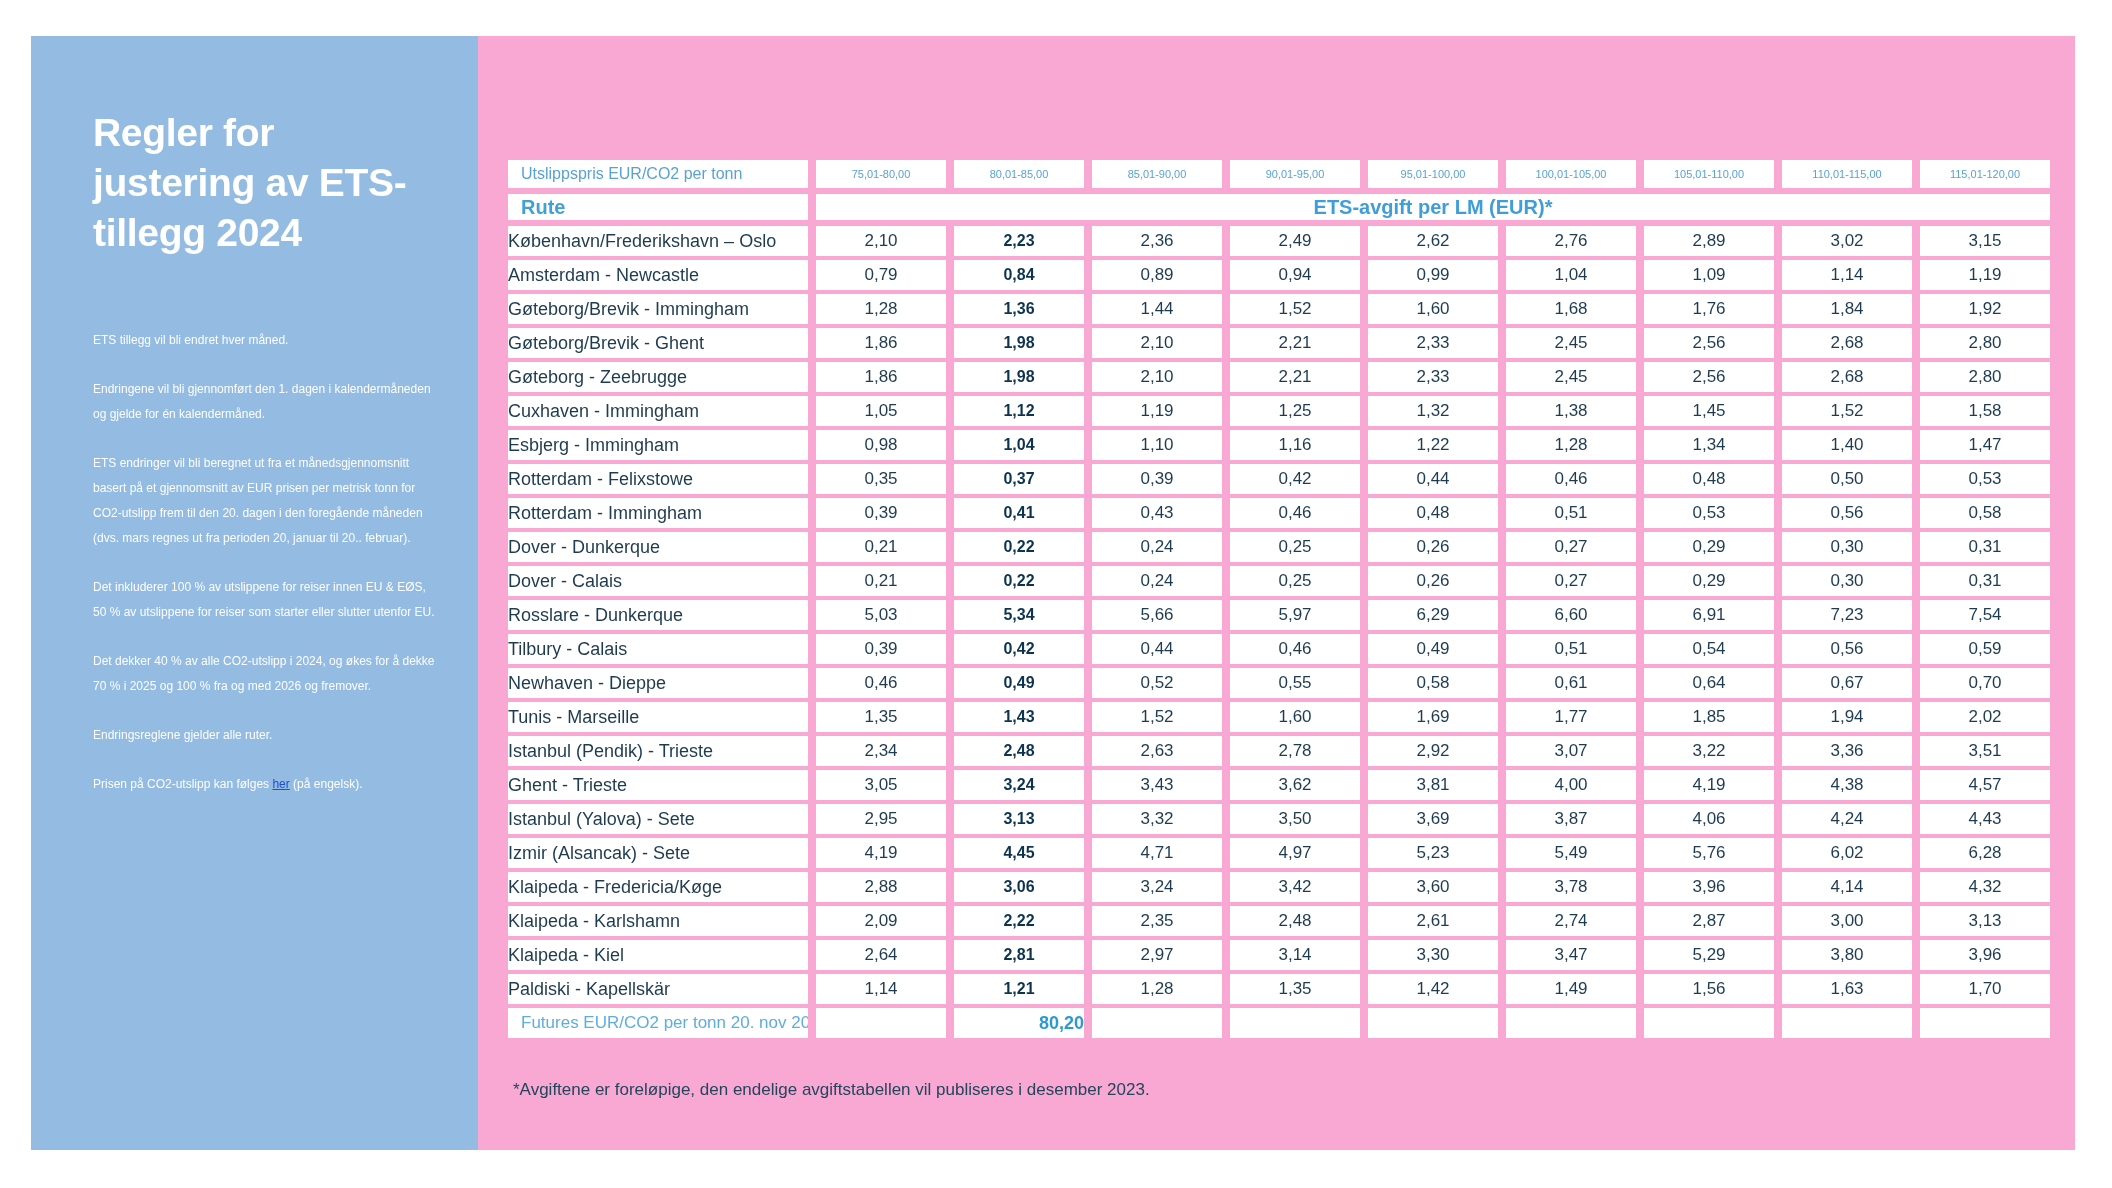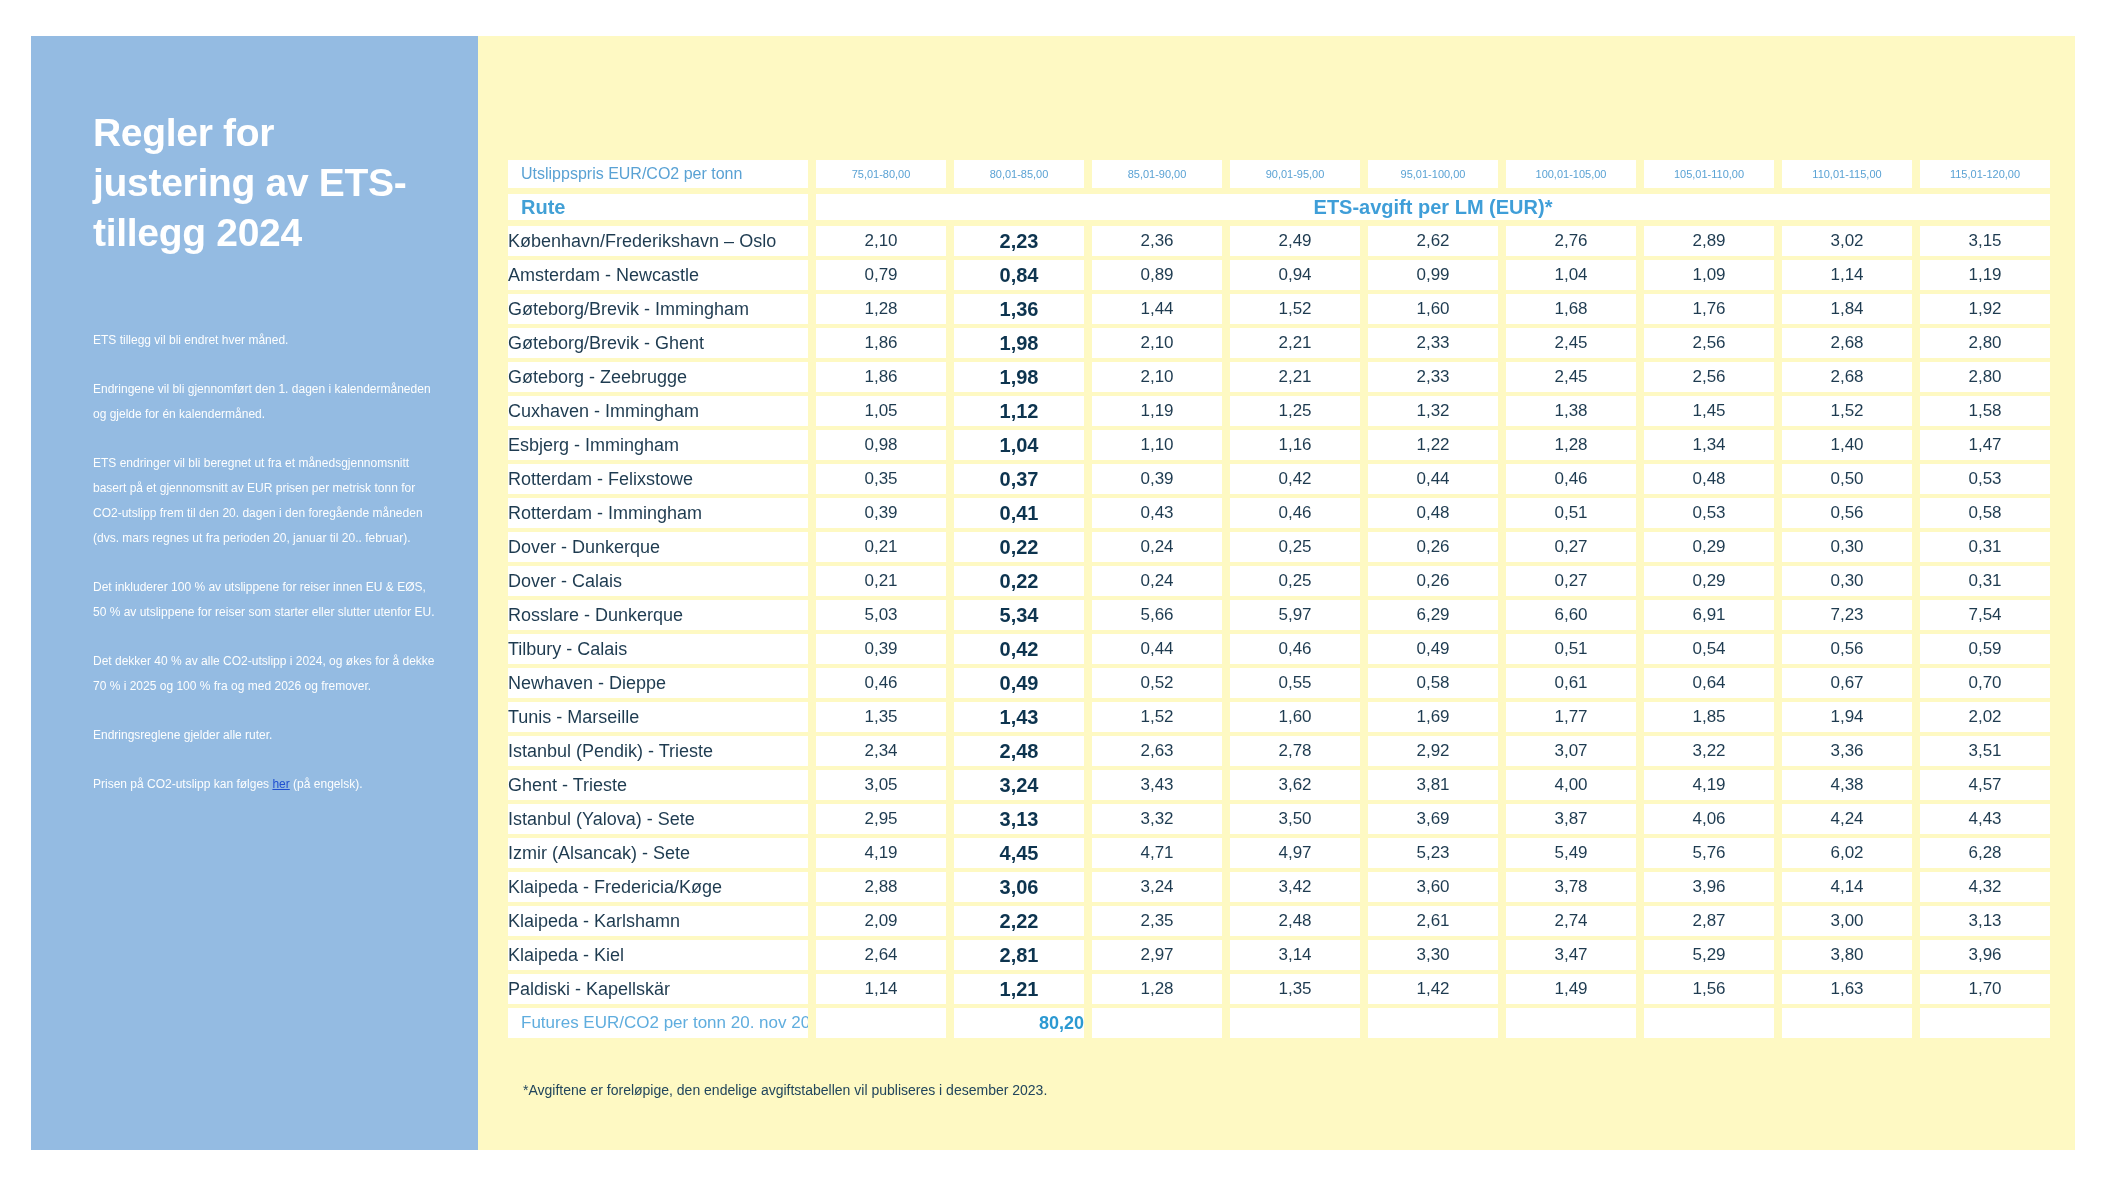--- a/index.html
+++ b/index.html
@@ -2,21 +2,21 @@
 <html><head>
 <meta charset="utf-8">
 <style>
   html,body{margin:0;padding:0;}
   body{
     width:2112px;height:1188px;background:#ffffff;
     font-family:"Liberation Sans","DejaVu Sans",sans-serif;
     -webkit-font-smoothing:antialiased;
   }
   .page{position:relative;width:2112px;height:1188px;overflow:hidden;background:#ffffff;}
-  .content-bg{position:absolute;left:31px;top:36px;width:2044px;height:1114px;background:#fef9c3;}
+  .content-bg{position:absolute;left:31px;top:36px;width:2044px;height:1114px;background:#f9a8d4;}
 
   
   .sidebar{
     position:absolute;left:0;top:0;width:447px;height:1114px;background:#94bbe2;
     box-sizing:border-box;padding:72px 40px 0 62px;color:#fdfefe;
   }
   .sidebar h1{
     margin:0 0 70px 0;font-size:39px;line-height:50px;font-weight:bold;
     letter-spacing:-0.3px;color:#ffffff;
   }
@@ -39,28 +39,28 @@
   .cell.range{color:#5aa2d4;font-size:11px;text-align:center;}
 
   .rute-row{margin-bottom:6px;}
   .rute-row .cell{height:26px;line-height:26px;}
   .cell.rute{padding-left:13px;color:#42a0d6;font-size:20px;font-weight:bold;text-align:left;}
   .cell.span-cell{grid-column:2 / 11;color:#3f9ed8;font-size:20px;font-weight:bold;text-align:center;}
 
   .data-row .cell{height:30px;line-height:30px;}
   .cell.route{color:#1e3b50;font-size:18px;text-align:left;}
   .cell.val{color:#1e3b50;font-size:17px;text-align:center;}
-  .cell.val.bold-col{color:#0d344f;font-weight:bold;font-size:20px;}
+  .cell.val.bold-col{color:#0d344f;font-weight:bold;font-size:16px;}
 
   .futures-row .cell{height:30px;line-height:30px;}
   .cell.futures-label{padding-left:13px;color:#5fadde;font-size:17px;text-align:left;}
   .cell.futures-val{color:#2b99d2;font-size:18px;font-weight:bold;text-align:right;}
 
   .footnote{
-    margin:42px 0 0 15px;color:#22465c;font-size:14px;line-height:20px;
+    margin:42px 0 0 5px;color:#22465c;font-size:17px;line-height:20px;
   }
 </style>
 </head>
 <body>
 
 <div class="page">
   <div class="content-bg">
 
     <aside class="sidebar">
       <h1>Regler for justering av ETS-tillegg 2024</h1>

